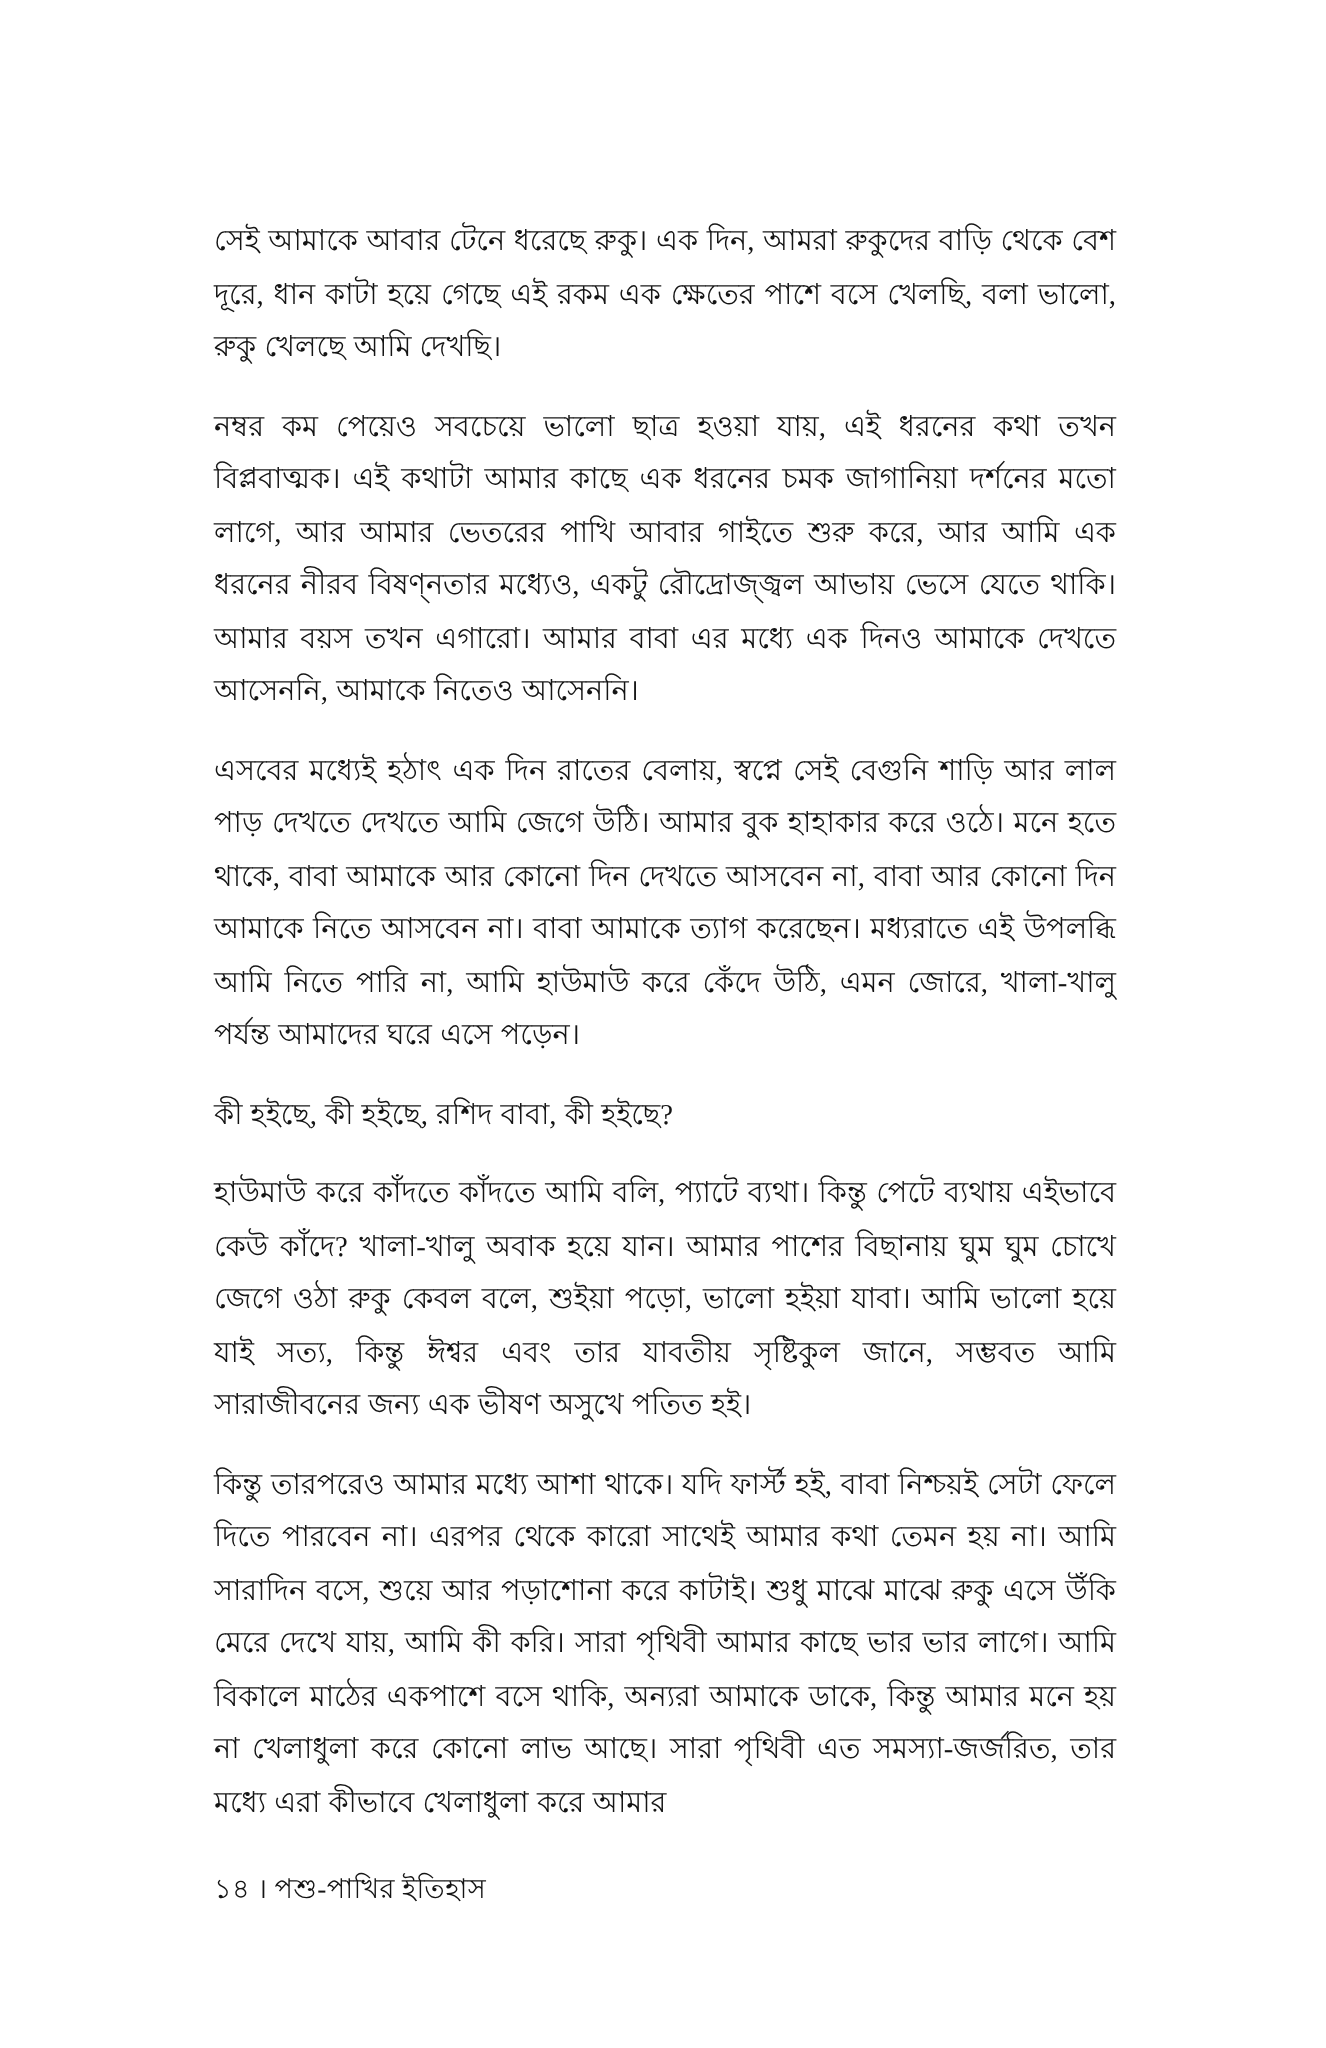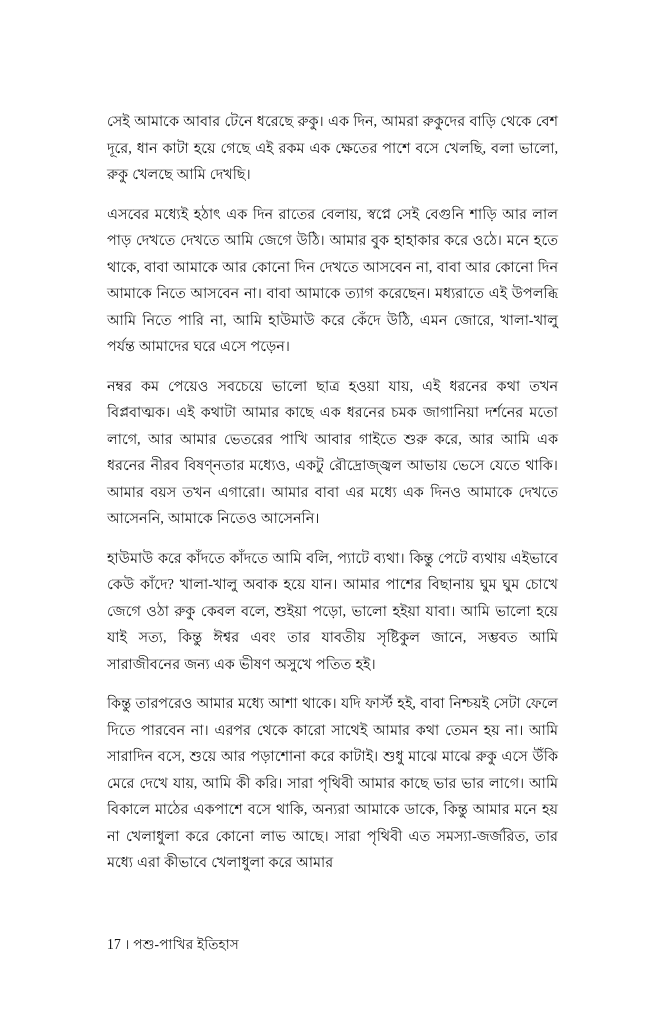--- a/index.html
+++ b/index.html
@@ -73,23 +73,24 @@
     font-family: "Liberation Serif", "DejaVu Serif", serif;
   }
 </style>
 </head>
 <body>
 
 <div class="page">
 
   <div class="text-block">
     <p class="para">সেই আমাকে আবার টেনে ধরেছে রুকু। এক দিন, আমরা রুকুদের বাড়ি থেকে বেশ দূরে, ধান কাটা হয়ে গেছে এই রকম এক ক্ষেতের পাশে বসে খেলছি, বলা ভালো, রুকু খেলছে আমি দেখছি।</p>
+    <p class="para">নম্বর কম পেয়েও সবচেয়ে ভালো ছাত্র হওয়া যায়, এই ধরনের কথা তখন বিপ্লবাত্মক। এই কথাটা আমার কাছে এক ধরনের চমক জাগানিয়া দর্শনের মতো লাগে, আর আমার ভেতরের পাখি আবার গাইতে শুরু করে, আর আমি এক ধরনের নীরব বিষণ্নতার মধ্যেও, একটু রৌদ্রোজ্জ্বল আভায় ভেসে যেতে থাকি। আমার বয়স তখন এগারো। আমার বাবা এর মধ্যে এক দিনও আমাকে দেখতে আসেননি, আমাকে নিতেও আসেননি।</p>
     <p class="para">এসবের মধ্যেই হঠাৎ এক দিন রাতের বেলায়, স্বপ্নে সেই বেগুনি শাড়ি আর লাল পাড় দেখতে দেখতে আমি জেগে উঠি। আমার বুক হাহাকার করে ওঠে। মনে হতে থাকে, বাবা আমাকে আর কোনো দিন দেখতে আসবেন না, বাবা আর কোনো দিন আমাকে নিতে আসবেন না। বাবা আমাকে ত্যাগ করেছেন। মধ্যরাতে এই উপলব্ধি আমি নিতে পারি না, আমি হাউমাউ করে কেঁদে উঠি, এমন জোরে, খালা-খালু পর্যন্ত আমাদের ঘরে এসে পড়েন।</p>
-    <p class="para">নম্বর কম পেয়েও সবচেয়ে ভালো ছাত্র হওয়া যায়, এই ধরনের কথা তখন বিপ্লবাত্মক। এই কথাটা আমার কাছে এক ধরনের চমক জাগানিয়া দর্শনের মতো লাগে, আর আমার ভেতরের পাখি আবার গাইতে শুরু করে, আর আমি এক ধরনের নীরব বিষণ্নতার মধ্যেও, একটু রৌদ্রোজ্জ্বল আভায় ভেসে যেতে থাকি। আমার বয়স তখন এগারো। আমার বাবা এর মধ্যে এক দিনও আমাকে দেখতে আসেননি, আমাকে নিতেও আসেননি।</p>
+    <p class="para dialogue">কী হইছে, কী হইছে, রশিদ বাবা, কী হইছে?</p>
     <p class="para">হাউমাউ করে কাঁদতে কাঁদতে আমি বলি, প্যাটে ব্যথা। কিন্তু পেটে ব্যথায় এইভাবে কেউ কাঁদে? খালা-খালু অবাক হয়ে যান। আমার পাশের বিছানায় ঘুম ঘুম চোখে জেগে ওঠা রুকু কেবল বলে, শুইয়া পড়ো, ভালো হইয়া যাবা। আমি ভালো হয়ে যাই সত্য, কিন্তু ঈশ্বর এবং তার যাবতীয় সৃষ্টিকুল জানে, সম্ভবত আমি সারাজীবনের জন্য এক ভীষণ অসুখে পতিত হই।</p>
     <p class="para">কিন্তু তারপরেও আমার মধ্যে আশা থাকে। যদি ফার্স্ট হই, বাবা নিশ্চয়ই সেটা ফেলে দিতে পারবেন না। এরপর থেকে কারো সাথেই আমার কথা তেমন হয় না। আমি সারাদিন বসে, শুয়ে আর পড়াশোনা করে কাটাই। শুধু মাঝে মাঝে রুকু এসে উঁকি মেরে দেখে যায়, আমি কী করি। সারা পৃথিবী আমার কাছে ভার ভার লাগে। আমি বিকালে মাঠের একপাশে বসে থাকি, অন্যরা আমাকে ডাকে, কিন্তু আমার মনে হয় না খেলাধুলা করে কোনো লাভ আছে। সারা পৃথিবী এত সমস্যা-জর্জরিত, তার মধ্যে এরা কীভাবে খেলাধুলা করে আমার</p>
   </div>
 
   <div class="footer">
-    <span class="footer-line">17 । পশু-পাখির ইতিহাস</span>
+    <span class="footer-line">১৪ । পশু-পাখির ইতিহাস</span>
   </div>
 
 </div>
 
 </body></html>

